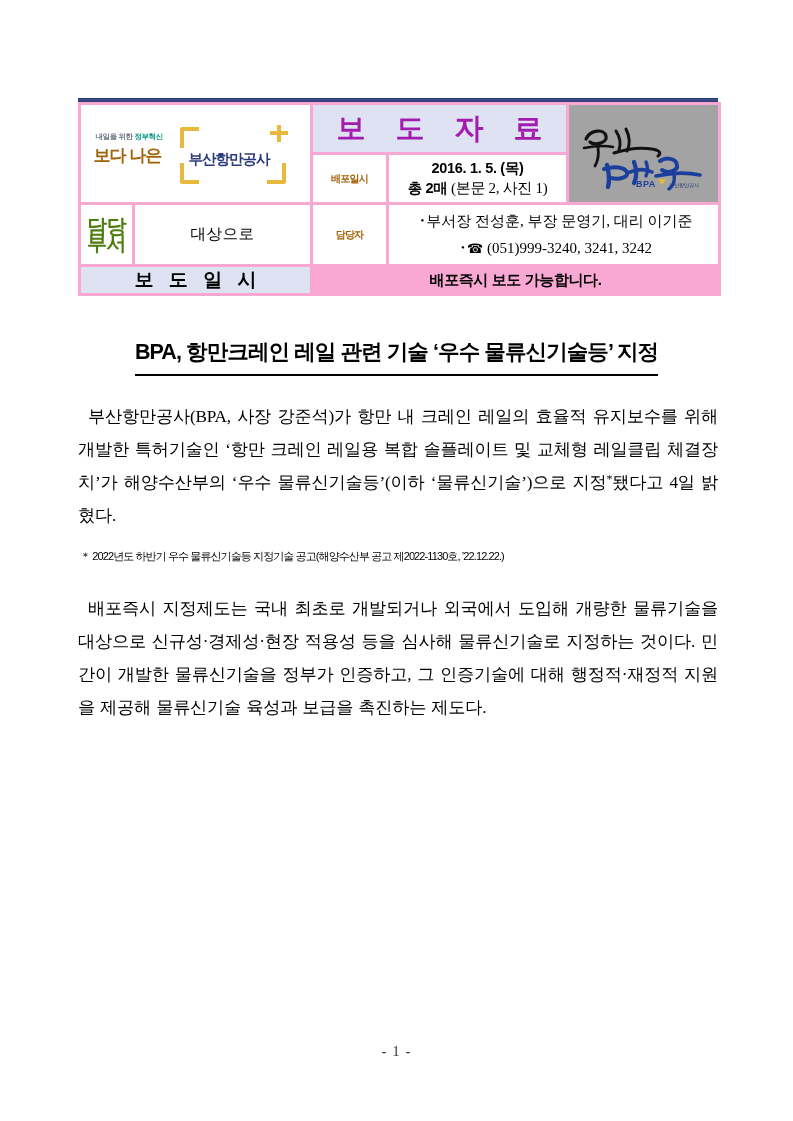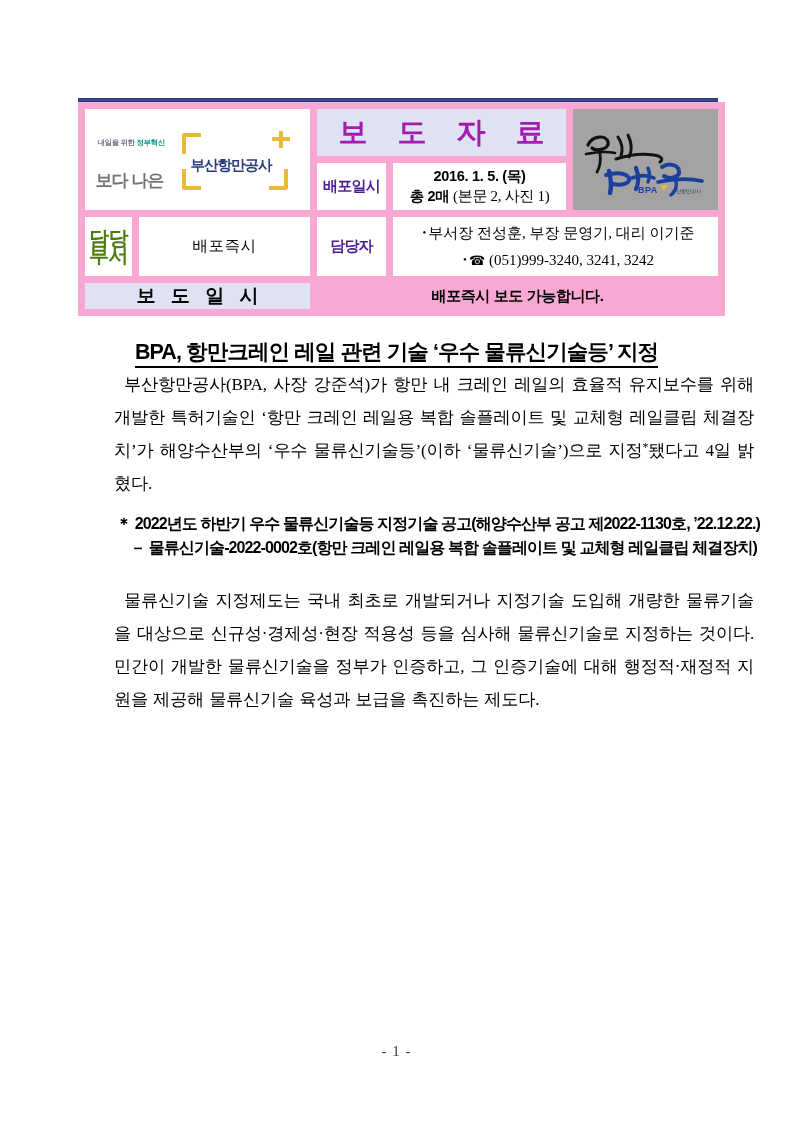--- a/index.html
+++ b/index.html
@@ -39,21 +39,21 @@
     box-sizing: border-box;
   }
   table.hdr {
     width: 100%;
     border-collapse: collapse;
     table-layout: fixed;
     border: 1.5px solid #3b4a8c;
     background: #ffffff;
   }
   table.hdr td {
-    border: 7px solid #f9a8d4;
+    border: 3px solid #f9a8d4;
     padding: 0;
     vertical-align: middle;
     text-align: center;
     margin-top: 29px;
   }
   .lav { background: #dfe2f2; }
 
   
   .logo-cell { width: 232px; height: 70px; position: relative; background:#fff; }
   .bpa-logo {
@@ -78,25 +78,25 @@
     font-family: "Liberation Sans", sans-serif;
     font-size: 7.5px;
     font-weight: bold;
     letter-spacing: -0.4px;
     white-space: nowrap;
   }
   .logo-tag .g { color: #6f7680; }
   .logo-tag .t { color: #0e9b8e; }
   .logo-main {
     position: absolute;
-    left: 2px; top: 40px;
+    left: 2px; top: 21px;
     font-family: "Liberation Sans", sans-serif;
     font-size: 17px;
     font-weight: bold;
-    color: #737373;
+    color: #a16207;
     letter-spacing: -1px;
     white-space: nowrap;
   }
   .logo-sub {
     position: absolute;
     left: 97px; top: 27px;
     font-family: "Liberation Sans", sans-serif;
     font-size: 14.5px;
     font-weight: bold;
     color: #2b3a7a;
@@ -121,24 +121,24 @@
     position: relative;
     width: 140px;
     height: 74px;
     margin: 0 auto;
   }
   .r-logo svg { display:block; }
 
   
   .lbl {
     font-family: "Liberation Sans", sans-serif;
-    font-size: 15px;
+    font-size: 10px;
     font-weight: bold;
     letter-spacing: -0.8px;
-    color: #4c1d95;
+    color: #a16207;
   }
   .lbl-two {
     font-family: "Liberation Sans", sans-serif;
     font-size: 20px;
     font-weight: bold;
     letter-spacing: -0.5px;
     line-height: 17px;
     color: #4d7c0f;
   }
 
@@ -207,52 +207,50 @@
     top: 323px;
     text-align: center;
     font-family: "Liberation Sans", sans-serif;
     font-size: 21.5px;
     font-weight: bold;
     letter-spacing: -0.9px;
     color: #000;
   }
   .doc-title span {
     border-bottom: 2.5px solid #000;
-    padding-bottom: 2px;
+    padding-bottom: 10px;
   }
 
   
   .body-area {
     position: absolute;
     left: 78px;
-    top: 368px;
+    top: 400px;
     width: 640px;
-    margin-left: 36px;
   }
   p.para {
     margin: 0 0 0 0;
     font-size: 17.2px;
     line-height: 33px;
     text-align: justify;
     text-justify: inter-character;
     text-indent: 10px;
     letter-spacing: -0.2px;
     word-spacing: 1px;
   }
   .gap-sm { height: 12px; }
   .gap-md { height: 24px; }
   .gap-lg { height: 30px; }
 
   .fn {
     font-family: "Liberation Sans", sans-serif;
-    font-size: 16px;
+    font-size: 11px;
     line-height: 24px;
     letter-spacing: -0.9px;
     white-space: nowrap;
-    font-weight: bold;
   }
   .fn.indent1 { padding-left: 2px; }
   .fn.indent2 { padding-left: 16px; }
 
   sup.star {
     font-size: 12px;
     vertical-align: 5px;
     line-height: 0;
   }
 
@@ -330,21 +328,21 @@
           <td class="dist-cell">
             <div class="dist-line1">2016. 1. 5. (목)</div>
             <div class="dist-line2"><b>총 2매</b> <span>(본문 2, 사진 1)</span></div>
           </td>
         </tr>
         <tr>
           <td class="lbl-two">
             <span>담당</span><br>
             <span>부서</span>
           </td>
-          <td class="dept-name">배포즉시</td>
+          <td class="dept-name">대상으로</td>
           <td class="lbl">담당자</td>
           <td colspan="2" class="contact-cell">
             <div class="contact-line"><span class="bullet">•</span><span>부서장 전성훈, 부장 문영기, 대리 이기준</span></div>
             <div class="contact-line"><span class="bullet">•</span><span class="phone-glyph">☎</span> <span>(051)999-3240, 3241, 3242</span></div>
           </td>
         </tr>
         <tr>
           <td colspan="2" class="rel-label-cell lav">보 도 일 시</td>
           <td colspan="3" class="rel-value-cell">배포즉시 보도 가능합니다.</td>
         </tr>
@@ -354,25 +352,24 @@
 
   <h1 class="doc-title"><span>BPA, 항만크레인 레일 관련 기술 ‘우수 물류신기술등’ 지정</span></h1>
 
   <div class="body-area">
 
     <p class="para"><span>부산항만공사(BPA, 사장 강준석)가 항만 내 크레인 레일의 효율적 유지보수를 위해 개발한 특허기술인 ‘항만 크레인 레일용 복합 솔플레이트 및 교체형 레일클립 체결장치’가 해양수산부의 ‘우수 물류신기술등’(이하 ‘물류신기술’)으로 지정</span><sup class="star">*</sup><span>됐다고 4일 밝혔다.</span></p>
 
     <div class="gap-sm"></div>
 
     <div class="fn indent1">＊ 2022년도 하반기 우수 물류신기술등 지정기술 공고(해양수산부 공고 제2022-1130호, ’22.12.22.)</div>
-    <div class="fn indent2">－ 물류신기술-2022-0002호(항만 크레인 레일용 복합 솔플레이트 및 교체형 레일클립 체결장치)</div>
 
     <div class="gap-md"></div>
 
-    <p class="para">물류신기술 지정제도는 국내 최초로 개발되거나 지정기술 도입해 개량한 물류기술을 대상으로 신규성·경제성·현장 적용성 등을 심사해 물류신기술로 지정하는 것이다. 민간이 개발한 물류신기술을 정부가 인증하고, 그 인증기술에 대해 행정적·재정적 지원을 제공해 물류신기술 육성과 보급을 촉진하는 제도다.</p>
+    <p class="para">배포즉시 지정제도는 국내 최초로 개발되거나 외국에서 도입해 개량한 물류기술을 대상으로 신규성·경제성·현장 적용성 등을 심사해 물류신기술로 지정하는 것이다. 민간이 개발한 물류신기술을 정부가 인증하고, 그 인증기술에 대해 행정적·재정적 지원을 제공해 물류신기술 육성과 보급을 촉진하는 제도다.</p>
 
     <div class="gap-lg"></div>
 
   </div>
 
   <div class="page-num">- 1 -</div>
 
 </div>
 
 </body></html>

